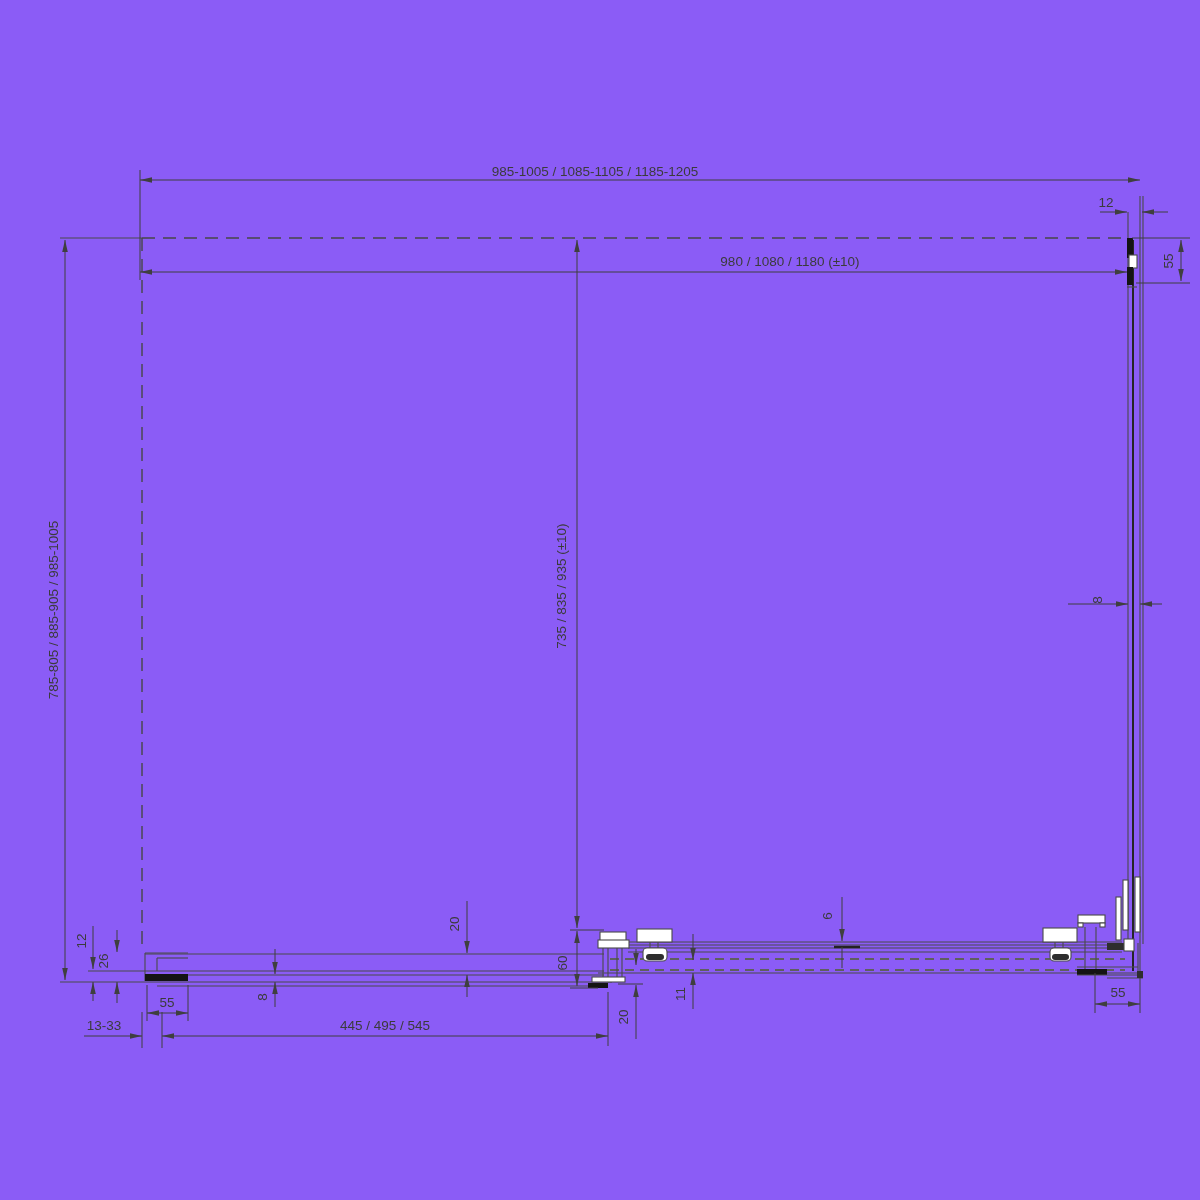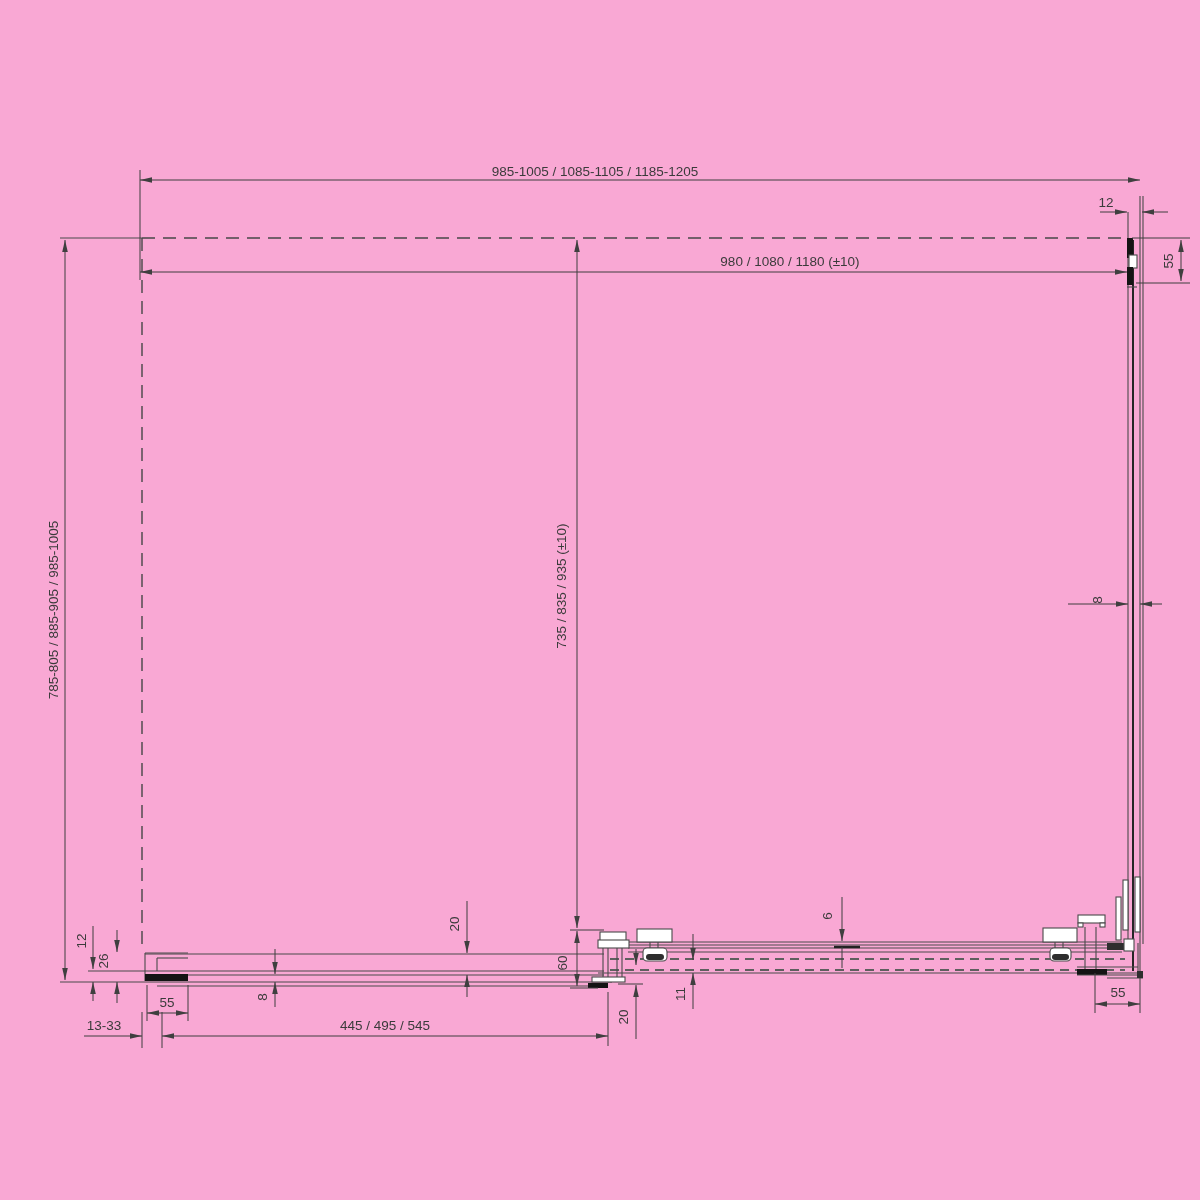--- a/index.html
+++ b/index.html
@@ -1,16 +1,16 @@
 <!DOCTYPE html>
 <html><head>
 <meta charset="utf-8">
 <style>
   html,body{margin:0;padding:0;background:#ffffff;}
-  .page{width:1200px;height:1200px;background:#f9a8d4;position:relative;font-family:"Liberation Sans",sans-serif;}
+  .page{width:1200px;height:1200px;background:#8b5cf6;position:relative;font-family:"Liberation Sans",sans-serif;}
   svg{display:block;}
   .s{stroke:#4a4a4a;stroke-width:1.1;fill:none;}
   .s2{stroke:#262626;stroke-width:2;fill:none;}
   .d{stroke:#3f3f3f;stroke-width:1;fill:none;}
   .dash1{stroke:#474747;stroke-width:1.4;fill:none;stroke-dasharray:13 8;}
   .dash2{stroke:#5f5f5f;stroke-width:1.8;fill:none;stroke-dasharray:9 6;}
   .blk{fill:#141414;stroke:none;}
   .dk{fill:#2e2e2e;stroke:none;}
   .box{stroke:#4a4a4a;stroke-width:1.1;fill:#ffffff;}
   text{font-family:"Liberation Sans",sans-serif;font-size:13.5px;fill:#3b3b3b;}

